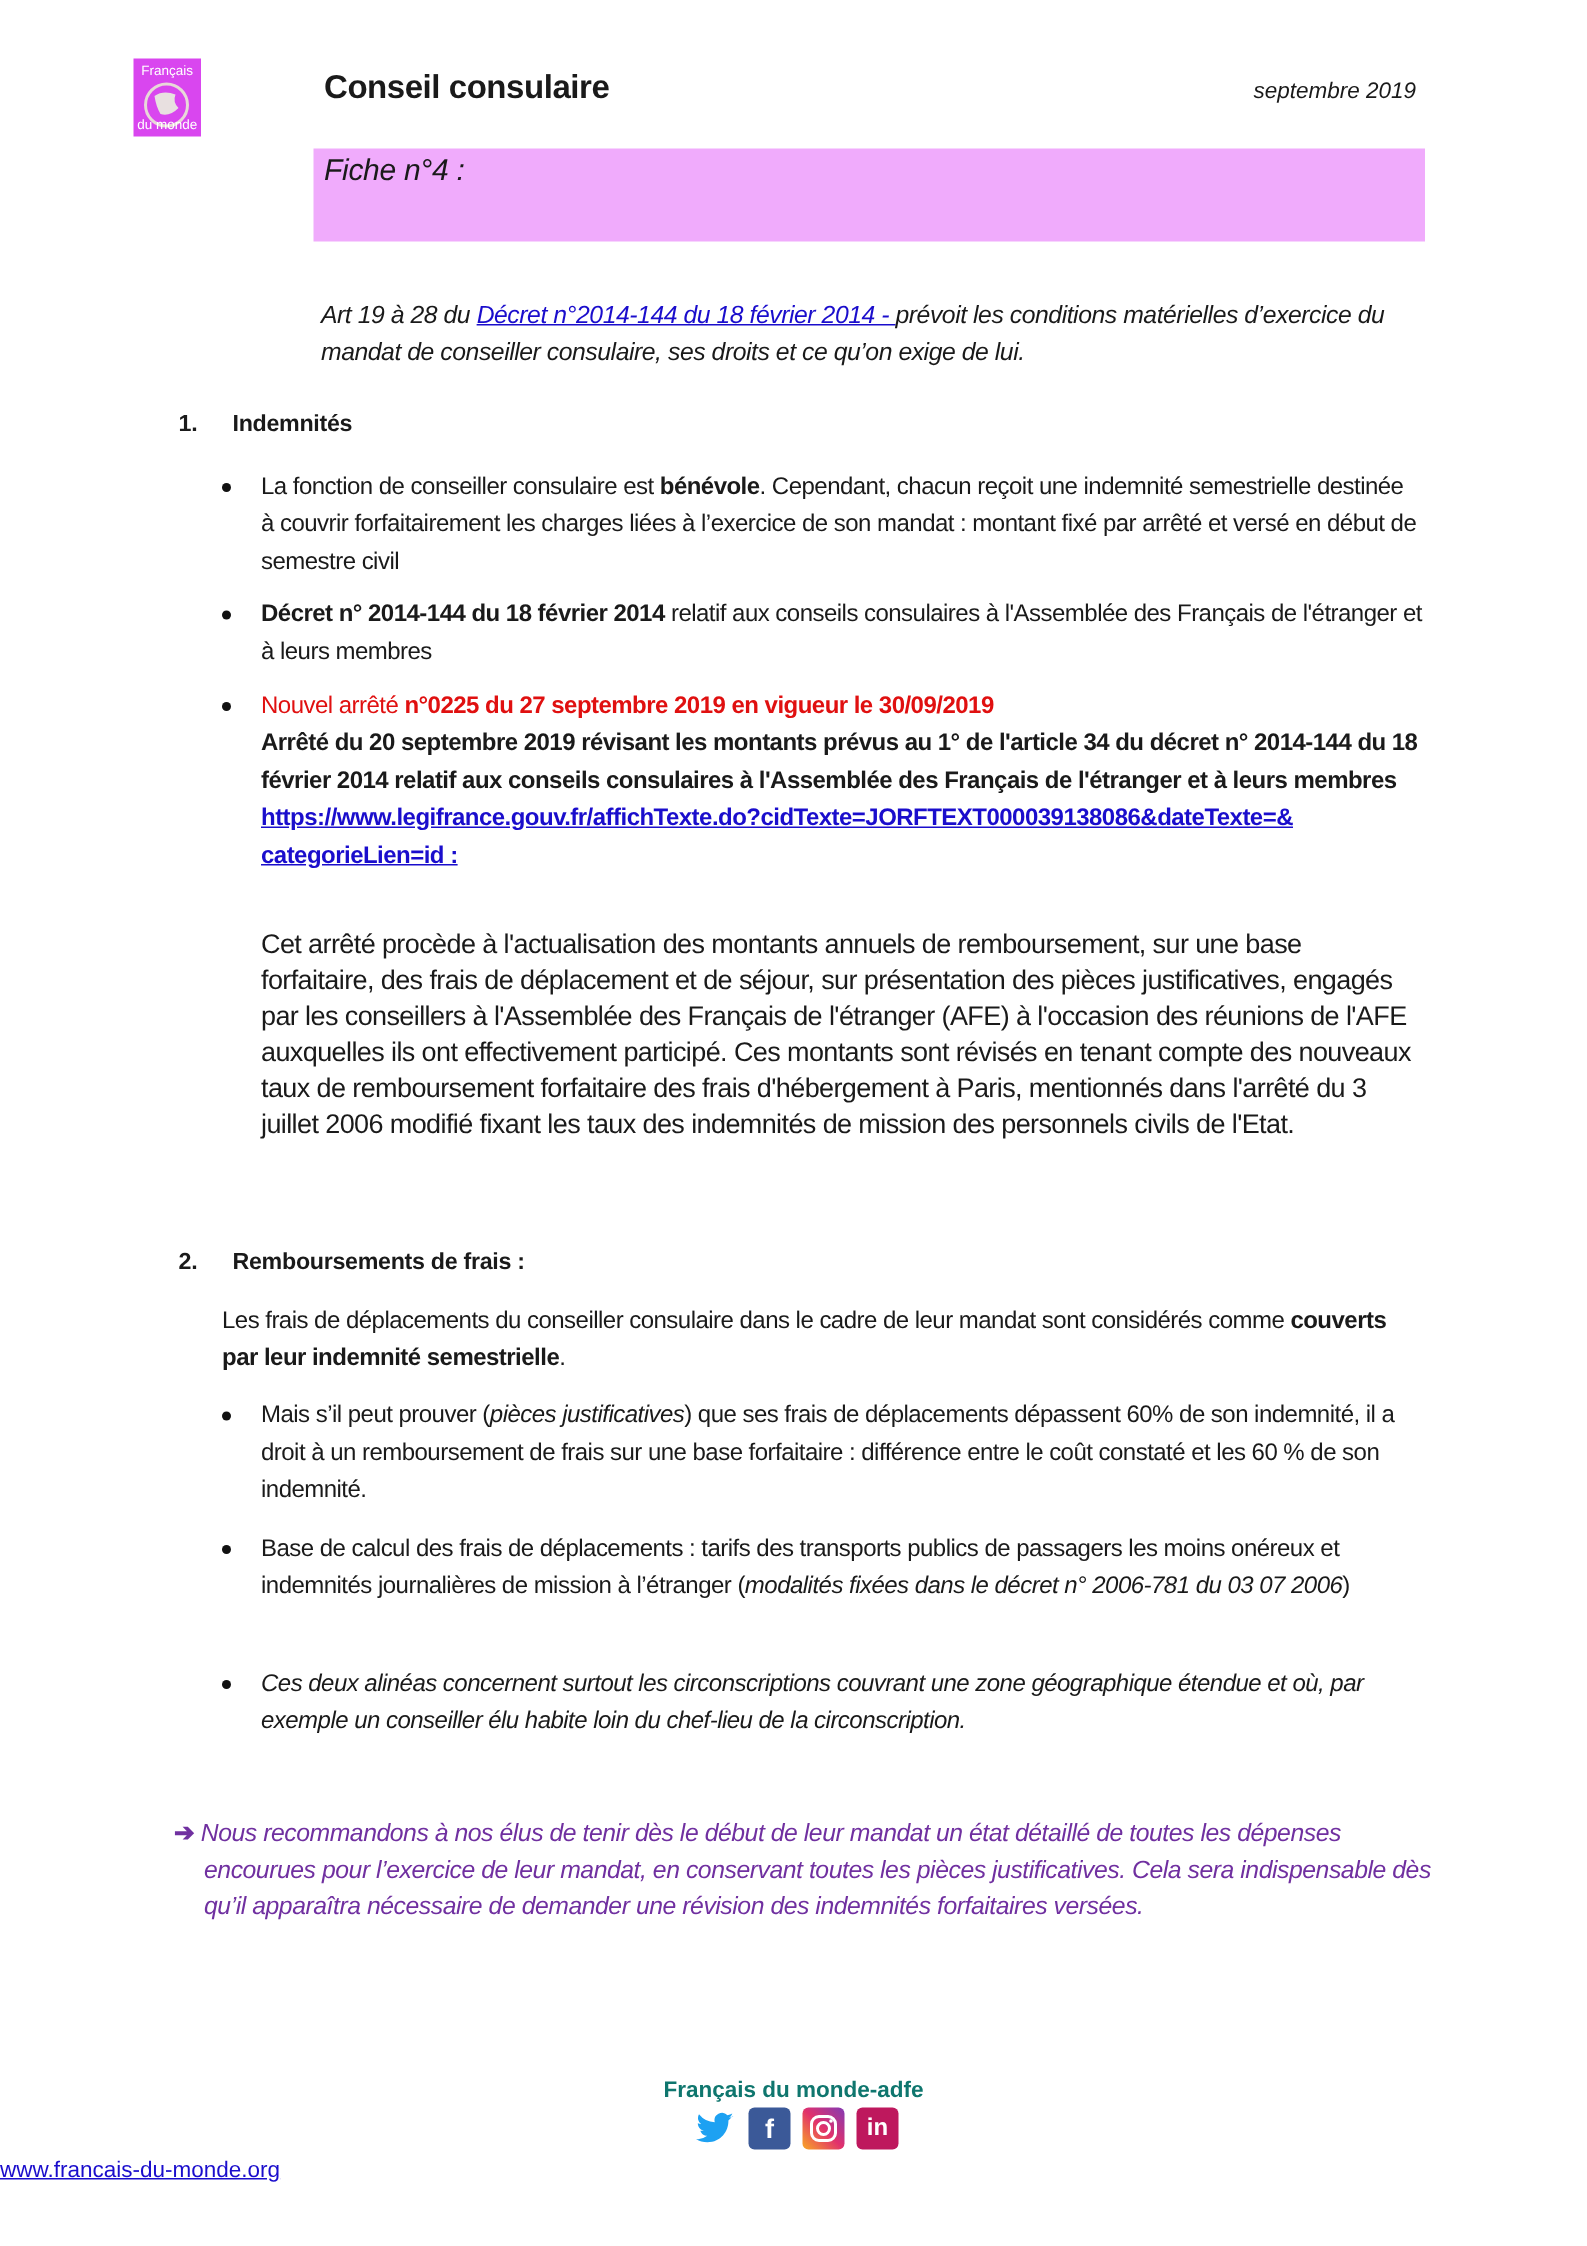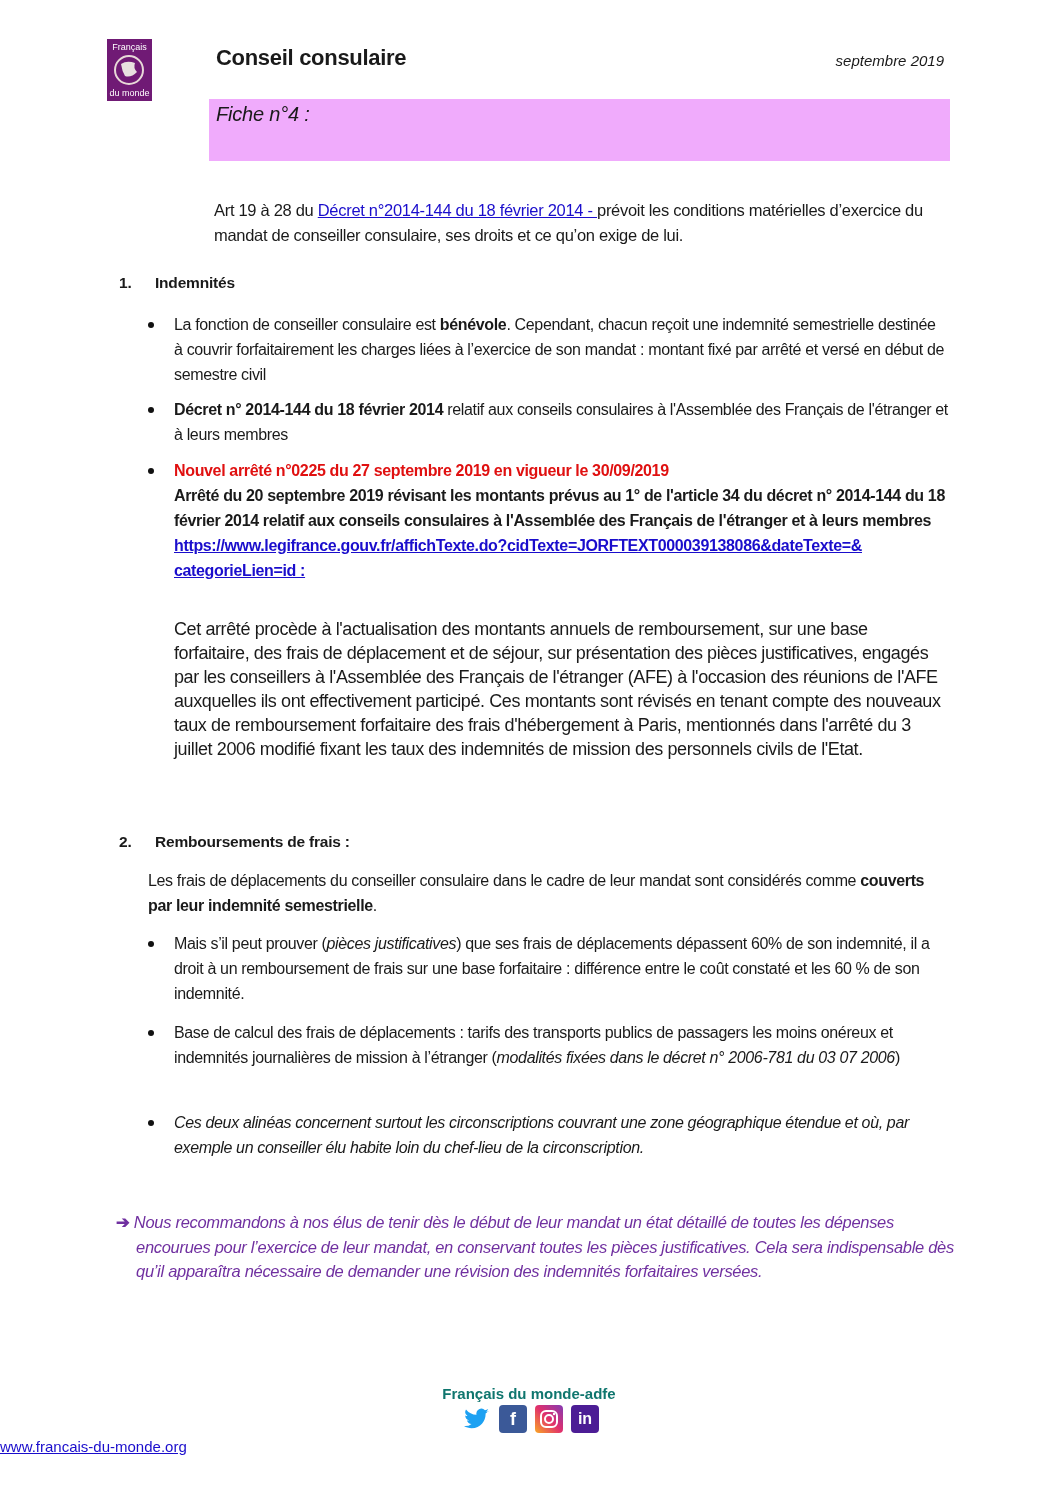--- a/index.html
+++ b/index.html
@@ -1,36 +1,36 @@
 <!DOCTYPE html>
 <html><head>
 <meta charset="utf-8">
 <style>
   html, body { margin: 0; padding: 0; background: #ffffff; }
   body { width: 1058px; height: 1497px; position: relative; font-family: "Liberation Sans", sans-serif; color: #1a1a1a; overflow: hidden; }
   .abs { position: absolute; }
-  .logo { left: 107px; top: 39px; width: 45px; height: 62px; background: #701a75; color: #fff; font-size: 9px; text-align: center; overflow: hidden; }
+  .logo { left: 89px; top: 39px; width: 45px; height: 52px; background: #d946ef; color: #fff; font-size: 9px; text-align: center; overflow: hidden; }
   .logo .t1 { position: absolute; top: 3px; left: 0; right: 0; }
   .logo .t2 { position: absolute; bottom: 3px; left: 0; right: 0; }
   .logo svg { position: absolute; left: 6px; top: 15px; }
   .title { left: 216px; top: 45px; font-size: 22px; font-weight: bold; letter-spacing: -0.3px; }
   .date { right: 114px; top: 52px; font-size: 15px; font-style: italic; }
   .fiche-box { left: 209px; top: 99px; width: 741px; height: 62px; background: #f0abfc; }
   .fiche-box div { position: absolute; left: 7px; font-size: 20px; font-style: italic; letter-spacing: -0.2px; }
   .fiche-box .l1 { top: 4px; }
   .fiche-box .l2 { top: 32px; }
-  .intro { left: 214px; top: 198px; width: 740px; font-size: 16.5px; line-height: 25px; letter-spacing: -0.3px; }
+  .intro { left: 214px; top: 198px; width: 740px; font-size: 16.5px; font-style: italic; line-height: 25px; letter-spacing: -0.3px; }
   a.link { color: #1a0dcc; text-decoration: underline; }
   .sec-h { font-size: 15.5px; font-weight: bold; letter-spacing: -0.2px; }
   .sec-h .num { display: inline-block; width: 36px; }
   .bullet { position: absolute; left: 148px; width: 800px; font-size: 16px; line-height: 25px; letter-spacing: -0.35px; }
   .bullet .dot { position: absolute; left: 0; top: 10px; width: 6px; height: 6px; border-radius: 50%; background: #111; }
   .bullet .txt { margin-left: 26px; }
   .red { color: #e01010; }
-  .redb { color: #e01010; font-weight: bold; }
+  .redb { color: #e01010; font-weight: normal; }
   .para { position: absolute; left: 174px; width: 770px; font-size: 18px; line-height: 24px; color: #1a1a1a; letter-spacing: -0.4px; }
   .para2 { position: absolute; left: 148px; width: 800px; font-size: 16px; line-height: 25px; letter-spacing: -0.35px; }
   .reco { left: 116px; top: 1210px; width: 840px; font-size: 16.5px; line-height: 24.5px; font-style: italic; color: #7030a0; letter-spacing: -0.3px; }
   .reco .arrow { font-style: normal; font-weight: bold; }
   .reco .body { display: block; padding-left: 20px; text-indent: -20px; }
   .footer-name { left: 0; width: 1058px; top: 1385px; text-align: center; font-size: 15px; font-weight: bold; color: #0f766e; }
   .socials { left: 459px; top: 1405px; width: 144px; height: 30px; display: flex; gap: 8px; justify-content: center; }
   .soc { width: 28px; height: 28px; border-radius: 4px; display: flex; align-items: center; justify-content: center; color: #fff; font-weight: bold; font-size: 18px; }
   .footer-url { left: 0; width: 1058px; top: 1438px; text-align: left; font-size: 15px; }
   .footer-url a { color: #1a0dcc; text-decoration: underline; }
@@ -117,17 +117,17 @@
       </svg>
   </span>
   <span class="soc" style="background:#3b5998;">f</span>
   <span class="soc" style="background:linear-gradient(45deg,#f9a825,#e1306c,#833ab4);">
     <svg width="20" height="20" viewBox="0 0 20 20">
         <rect x="2" y="2" width="16" height="16" rx="5" fill="none" stroke="#fff" stroke-width="2"></rect>
         <circle cx="10" cy="10" r="4" fill="none" stroke="#fff" stroke-width="2"></circle>
         <circle cx="15" cy="5" r="1.2" fill="#fff"></circle>
       </svg>
   </span>
-  <span class="soc" style="background:#4c1d95; font-size:16px;">in</span>
+  <span class="soc" style="background:#be185d; font-size:16px;">in</span>
 </div>
 <div class="abs footer-url">
   <a>www.francais-du-monde.org</a>
 </div>
 
 </body></html>

